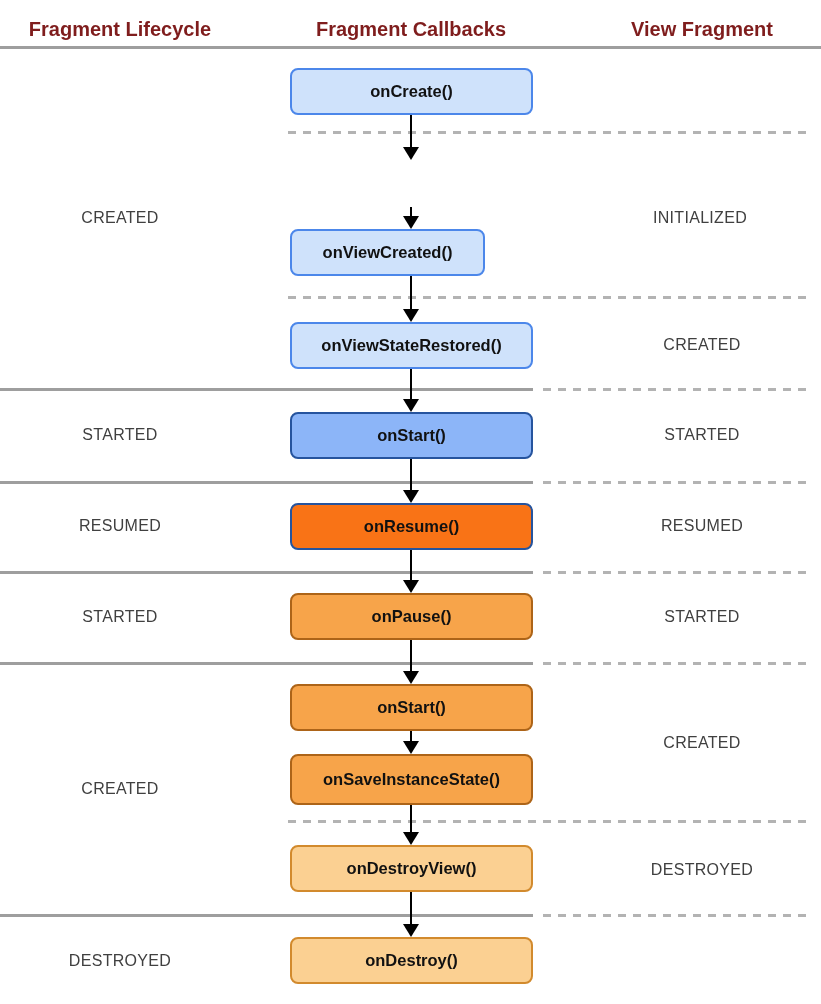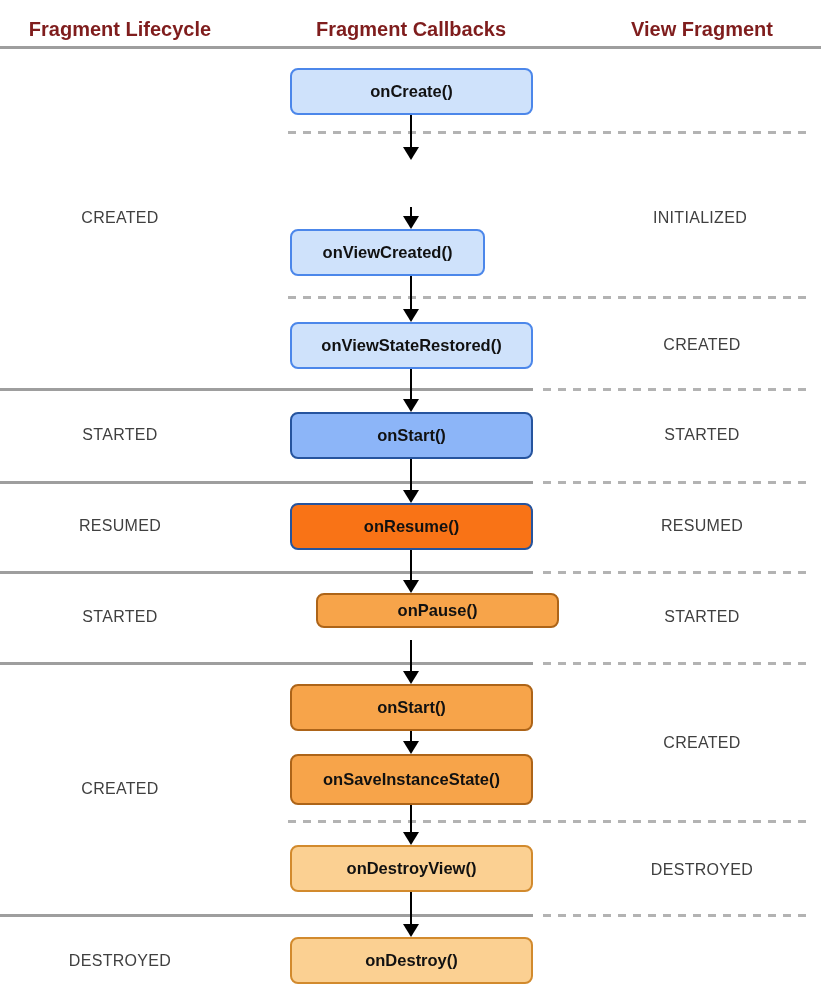--- a/index.html
+++ b/index.html
@@ -137,18 +137,18 @@
     </div>
     <div class="arrow" style="left: 403px; top: 892px; width: 16px; height: 45px;">
       <div class="shaft" style="height: 34px;"></div>
       <div class="head"></div>
     </div>
     <div class="cb-box" style="left: 290px; top: 68px; width: 243px; height: 47px; background: rgb(207, 226, 251); border-color: rgb(76, 135, 234);">onCreate()</div>
     <div class="cb-box" style="left: 290px; top: 229px; width: 195px; height: 47px; background: rgb(207, 226, 251); border-color: rgb(76, 135, 234);">onViewCreated()</div>
     <div class="cb-box" style="left: 290px; top: 322px; width: 243px; height: 47px; background: rgb(207, 226, 251); border-color: rgb(76, 135, 234);">onViewStateRestored()</div>
     <div class="cb-box" style="left: 290px; top: 412px; width: 243px; height: 47px; background: rgb(140, 181, 248); border-color: rgb(38, 84, 158);">onStart()</div>
     <div class="cb-box" style="left: 290px; top: 503px; width: 243px; height: 47px; background: #f97316; border-color: rgb(38, 84, 158);">onResume()</div>
-    <div class="cb-box" style="left: 290px; top: 593px; width: 243px; height: 35px; background: rgb(247, 164, 74); border-color: rgb(173, 100, 24); margin-left: 26px;">onPause()</div>
+    <div class="cb-box" style="left: 290px; top: 593px; width: 243px; height: 47px; background: rgb(247, 164, 74); border-color: rgb(173, 100, 24);">onPause()</div>
     <div class="cb-box" style="left: 290px; top: 684px; width: 243px; height: 47px; background: rgb(247, 164, 74); border-color: rgb(173, 100, 24);">onStart()</div>
     <div class="cb-box" style="left: 290px; top: 754px; width: 243px; height: 51px; background: rgb(247, 164, 74); border-color: rgb(173, 100, 24);">onSaveInstanceState()</div>
     <div class="cb-box" style="left: 290px; top: 845px; width: 243px; height: 47px; background: rgb(251, 208, 146); border-color: rgb(210, 138, 45);">onDestroyView()</div>
     <div class="cb-box" style="left: 290px; top: 937px; width: 243px; height: 47px; background: rgb(251, 208, 146); border-color: rgb(210, 138, 45);">onDestroy()</div>
   </div>
 
 </body></html>

